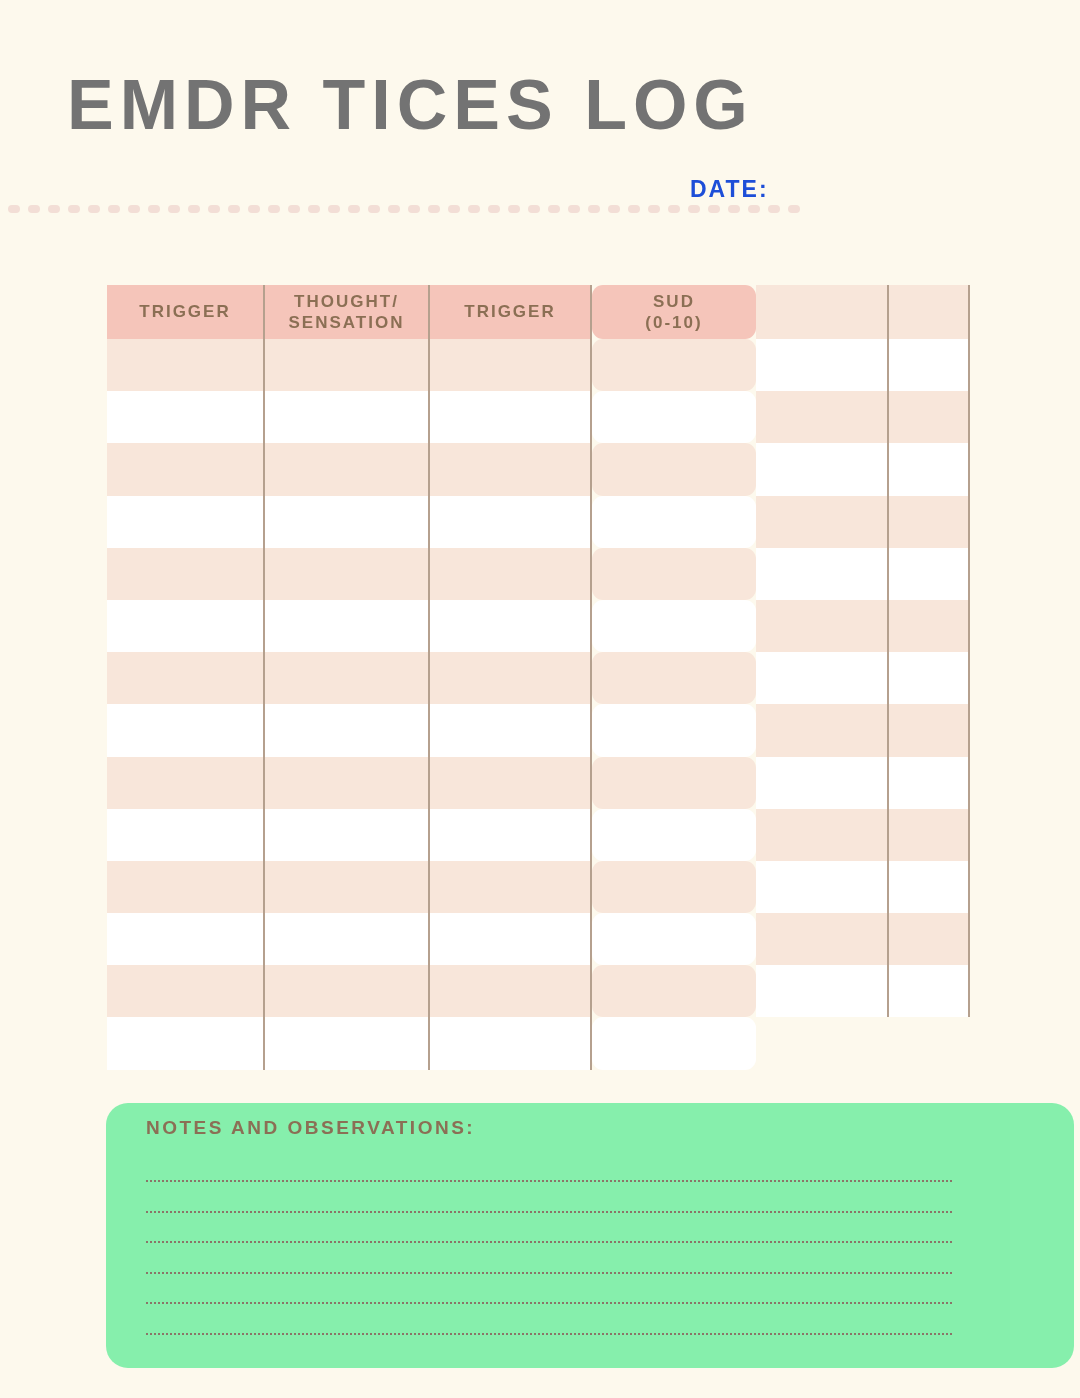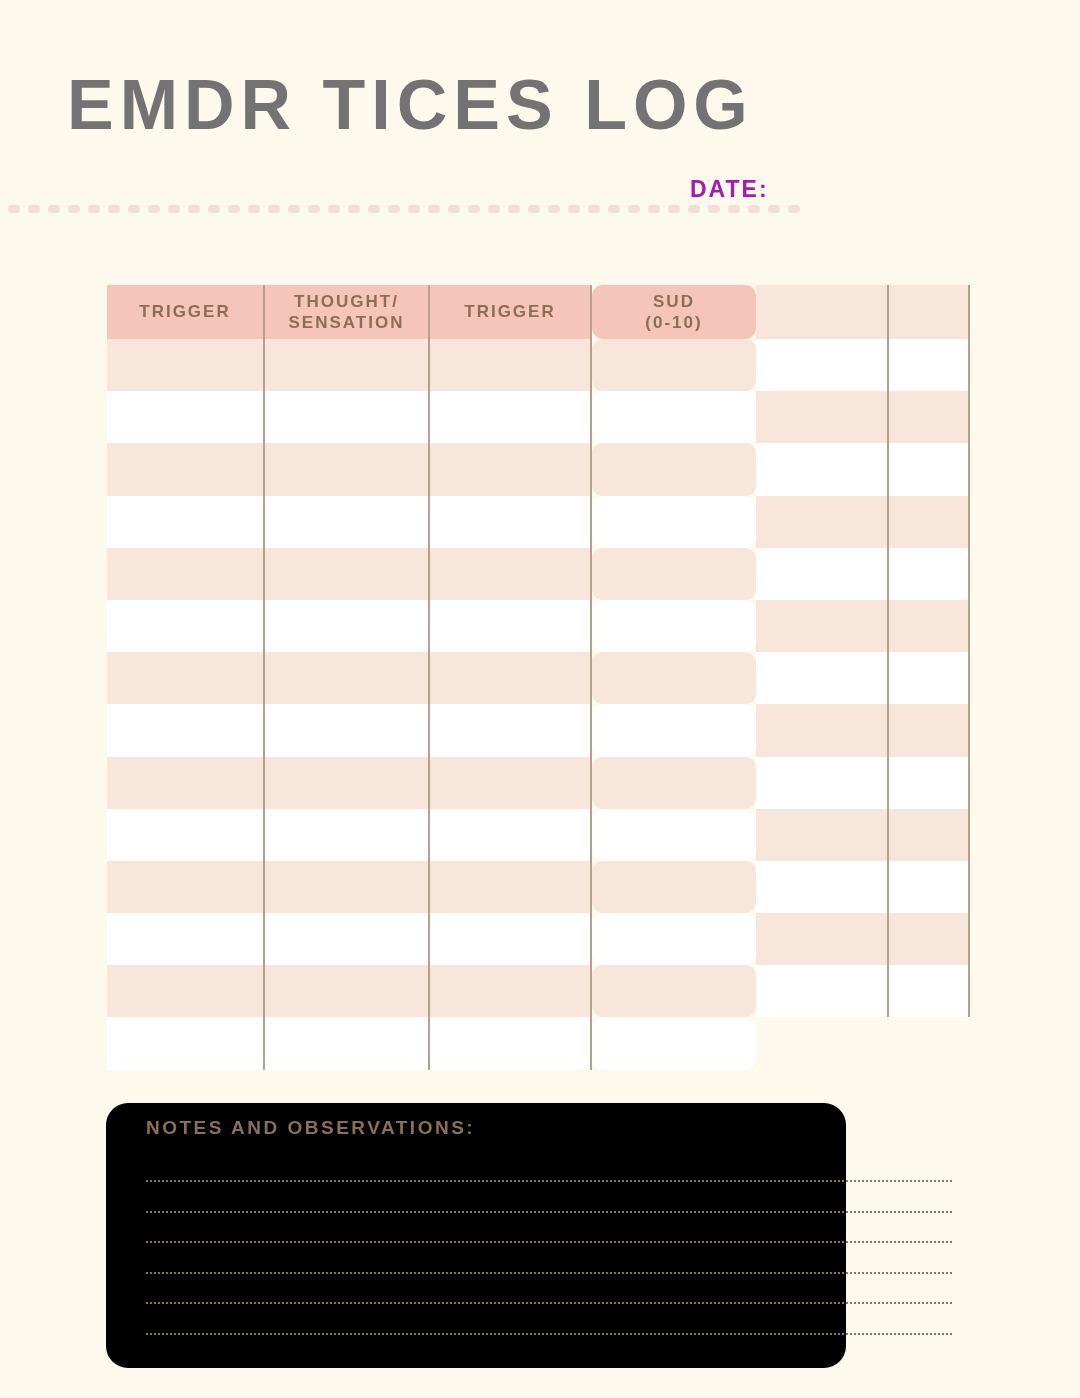--- a/index.html
+++ b/index.html
@@ -22,21 +22,21 @@
     letter-spacing:6px;
     color:#737373;
   }
   
   .date-label{
     position:absolute;
     left:690px; top:176px;
     font-size:23px;
     font-weight:bold;
     letter-spacing:2px;
-    color:#a21caf;
+    color:#1d4ed8;
   }
   .dash-line{
     position:absolute;
     left:8px; top:205px;
     display:flex;
     gap:8px;
     align-items:center;
   }
   .dash-line .dash{
     width:12px; height:8px;
@@ -80,22 +80,22 @@
     line-height:1.25;
     color:#8b6f54;
     white-space:pre-line;
   }
   .cell.odd{background:#f8e6da;}
   .cell.even{background:#ffffff;}
   
   .notes-panel{
     position:absolute;
     left:106px; top:1103px;
-    width:740px; height:265px;
-    background:#000000;
+    width:968px; height:265px;
+    background:#86efac;
     border-radius:22px;
   }
   .notes-title{
     position:absolute;
     left:40px; top:14px;
     font-size:19px;
     font-weight:bold;
     letter-spacing:2.5px;
     color:#8b6f55;
   }

